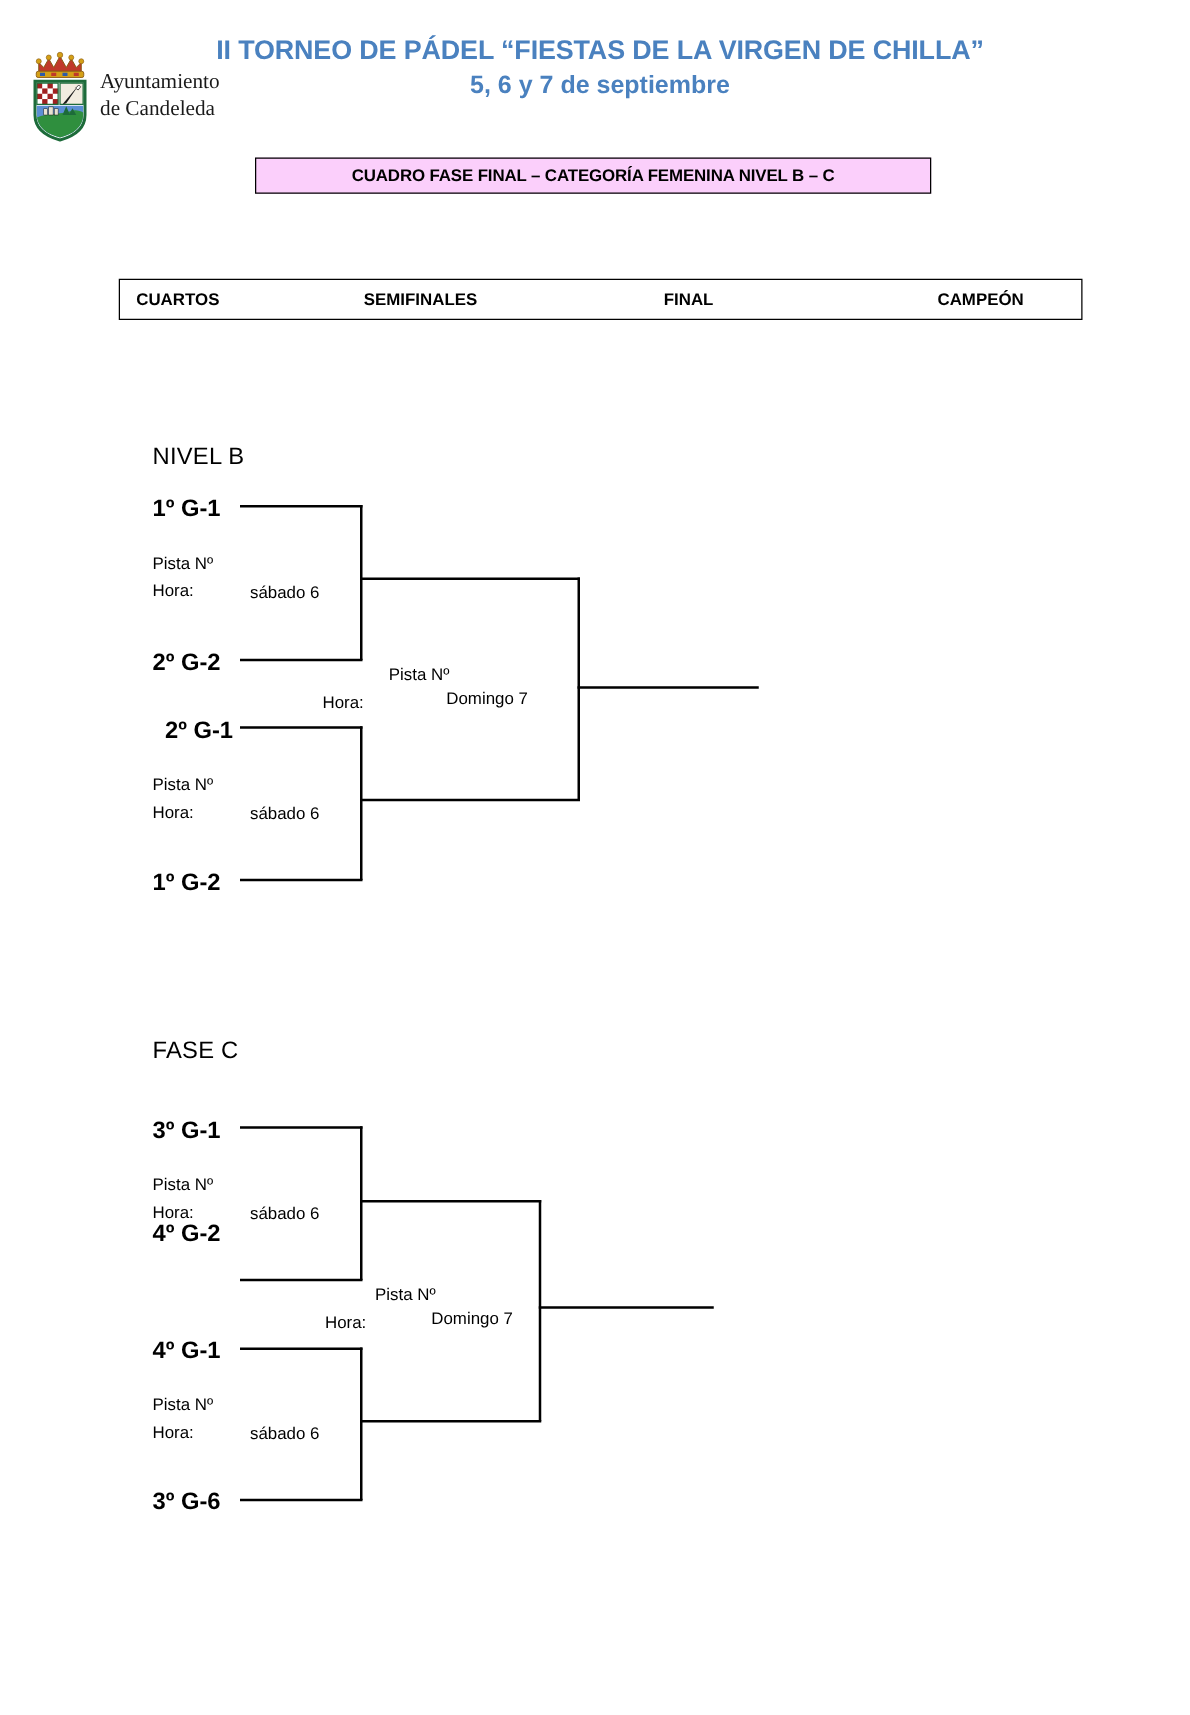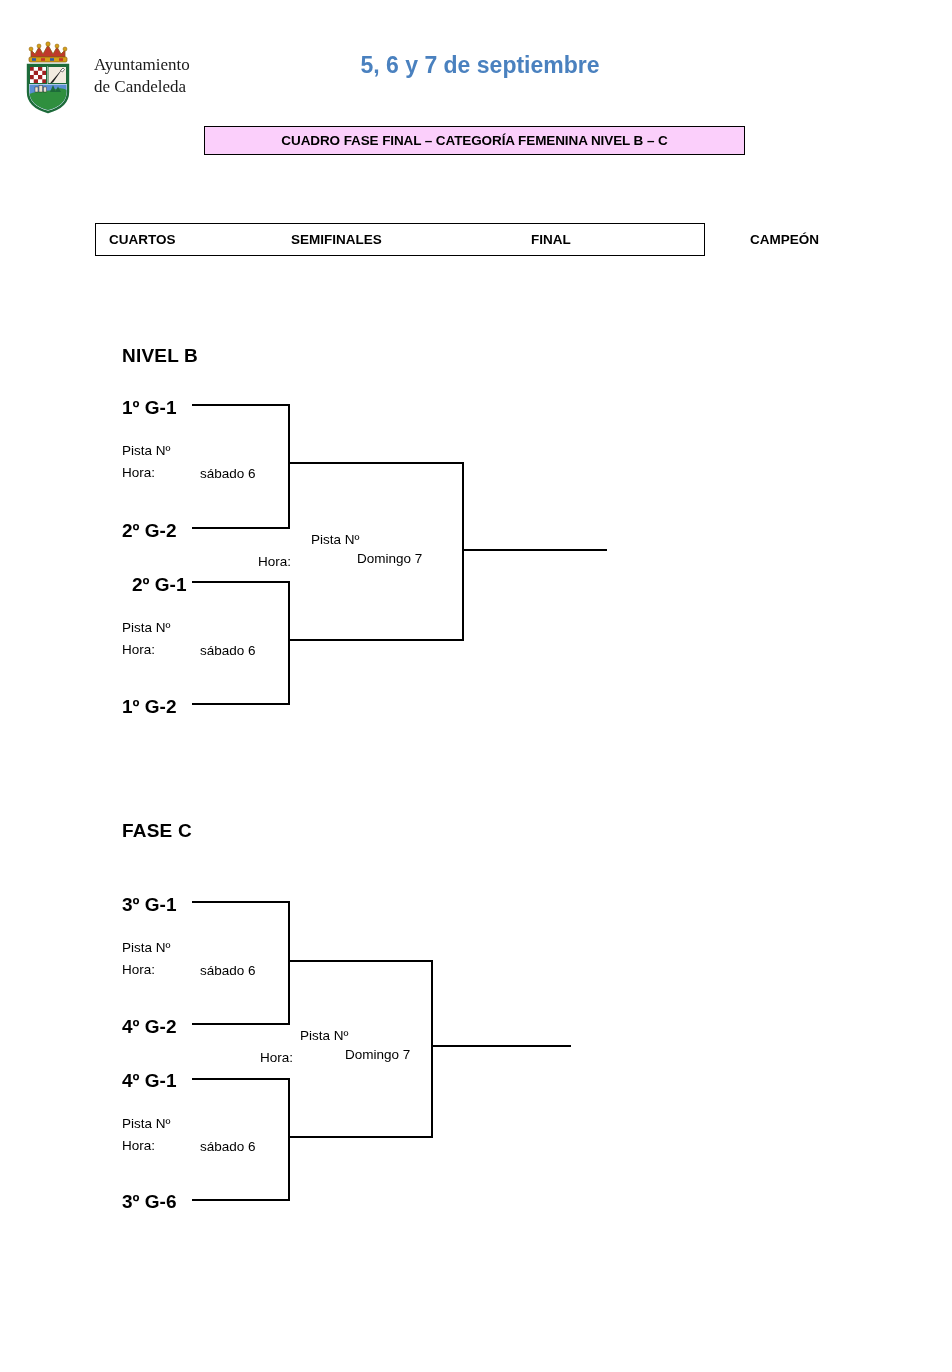--- a/index.html
+++ b/index.html
@@ -18,68 +18,68 @@
   .abs { position: absolute; }
 
   
   #logo-block {
     left: 22px; top: 36px;
     width: 200px; height: 80px;
     display: flex; align-items: center;
   }
   #crest { width: 52px; height: 76px; flex: 0 0 auto; }
   #logo-text {
-    margin-left: 20px;
+    margin-left: 6px;
     font-family: "Liberation Serif", serif;
     font-size: 17px;
     line-height: 1.28;
     color: #1a1a1a;
     white-space: nowrap;
   }
 
   #title-block {
     left: 150px; top: 28px;
     width: 660px;
     text-align: center;
     color: #4a81bf;
     font-weight: bold;
   }
   #title-line1 { font-size: 21.5px; letter-spacing: -0.1px; }
-  #title-line2 { font-size: 23px; margin-top: 24px; }
+  #title-line2 { font-size: 20px; margin-top: 4px; }
 
   #subtitle-box {
     left: 204px; top: 126px;
     width: 541px; height: 29px;
     background: #fbcffb;
     border: 1.2px solid #000000;
     display: flex; align-items: center; justify-content: center;
     box-sizing: border-box;
   }
   #subtitle-box span {
     font-size: 13.5px; font-weight: bold; letter-spacing: -0.1px;
   }
 
   
   #round-header {
     left: 95px; top: 223px;
-    width: 610px; height: 33px;
+    width: 771px; height: 33px;
     border: 1.2px solid #000000;
     box-sizing: border-box;
   }
   #round-header .col {
     position: absolute;
     top: 0; height: 100%;
     display: flex; align-items: center;
     font-size: 13.5px; font-weight: bold;
     white-space: nowrap;
   }
 
   
   .section-title {
-    font-size: 19px; font-weight: bold; letter-spacing: 0.2px;
+    font-size: 19px; font-weight: normal; letter-spacing: 0.2px; margin-top: 10px;
   }
 
   
   .hline { background: #000000; height: 1.6px; }
   .vline { background: #000000; width: 1.6px; }
 
   .seed {
     font-size: 19px; font-weight: bold; white-space: nowrap;
   }
   .match-info {
@@ -139,20 +139,21 @@
       <path d="M33 54 L36 48.5 L39 54 Z" fill="#1d6b3a"></path>
     </g>
   </svg>
   <div id="logo-text">
     <div>Ayuntamiento</div>
     <div>de Candeleda</div>
   </div>
 </div>
 
 <div id="title-block" class="abs">
+  <div id="title-line1">II TORNEO DE PÁDEL “FIESTAS DE LA VIRGEN DE CHILLA”</div>
   <div id="title-line2">5, 6 y 7 de septiembre</div>
 </div>
 
 <div id="subtitle-box" class="abs">
   <span>CUADRO FASE FINAL – CATEGORÍA FEMENINA NIVEL B – C</span>
 </div>
 
 <div id="round-header" class="abs">
   <div class="col" style="left:13px">CUARTOS</div>
   <div class="col" style="left:195px">SEMIFINALES</div>
@@ -198,21 +199,21 @@
 <div class="abs info-day" style="left:357px; top:551px;">Domingo 7</div>
 
 <div class="abs section-title" style="left:122px; top:820px;">FASE C</div>
 
 <div class="abs seed" style="left:122px; top:894px;">3º G-1</div>
 <div class="abs match-info" style="left:122px; top:937px;">
   <div><span class="lbl">Pista Nº</span></div>
   <div><span class="lbl">Hora:</span></div>
 </div>
 <div class="abs info-day" style="left:200px; top:963px;">sábado 6</div>
-<div class="abs seed" style="left:122px; top:1016px;">4º G-2</div>
+<div class="abs seed" style="left:122px; top:977px;">4º G-2</div>
 <div class="abs hline" style="left:192px; top:901px; width:98px;"></div>
 <div class="abs hline" style="left:192px; top:1023px; width:98px;"></div>
 <div class="abs vline" style="left:288px; top:901px; height:123px;"></div>
 
 <div class="abs seed" style="left:122px; top:1070px;">4º G-1</div>
 <div class="abs match-info" style="left:122px; top:1113px;">
   <div><span class="lbl">Pista Nº</span></div>
   <div><span class="lbl">Hora:</span></div>
 </div>
 <div class="abs info-day" style="left:200px; top:1139px;">sábado 6</div>

